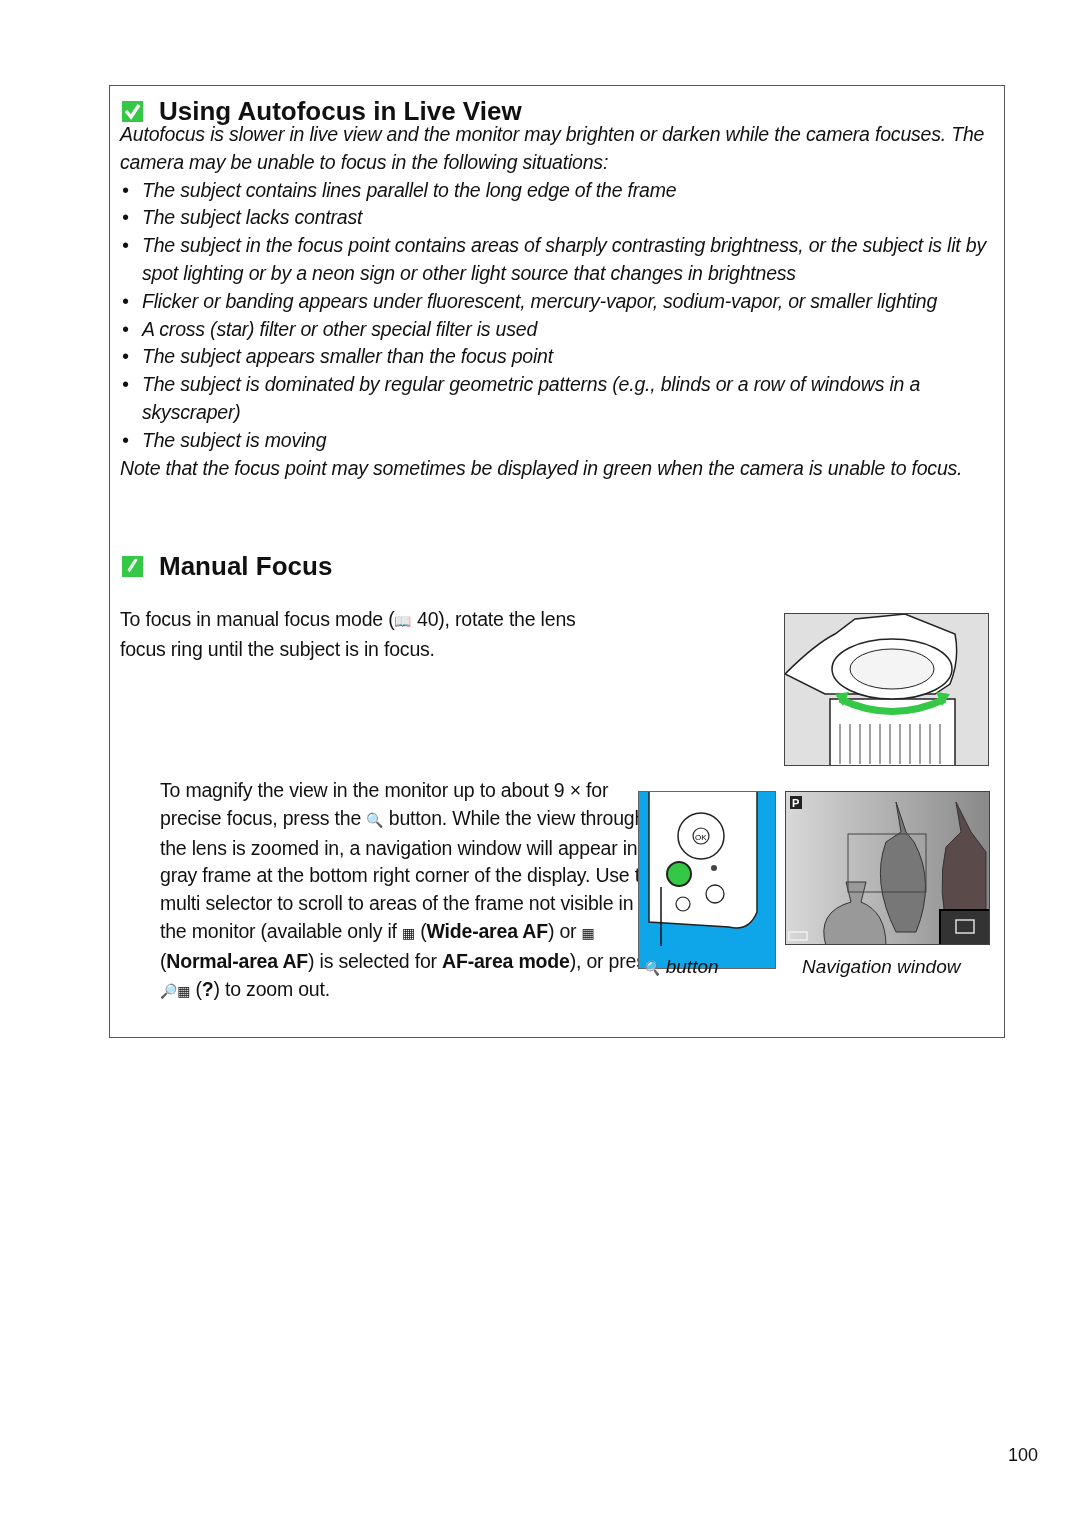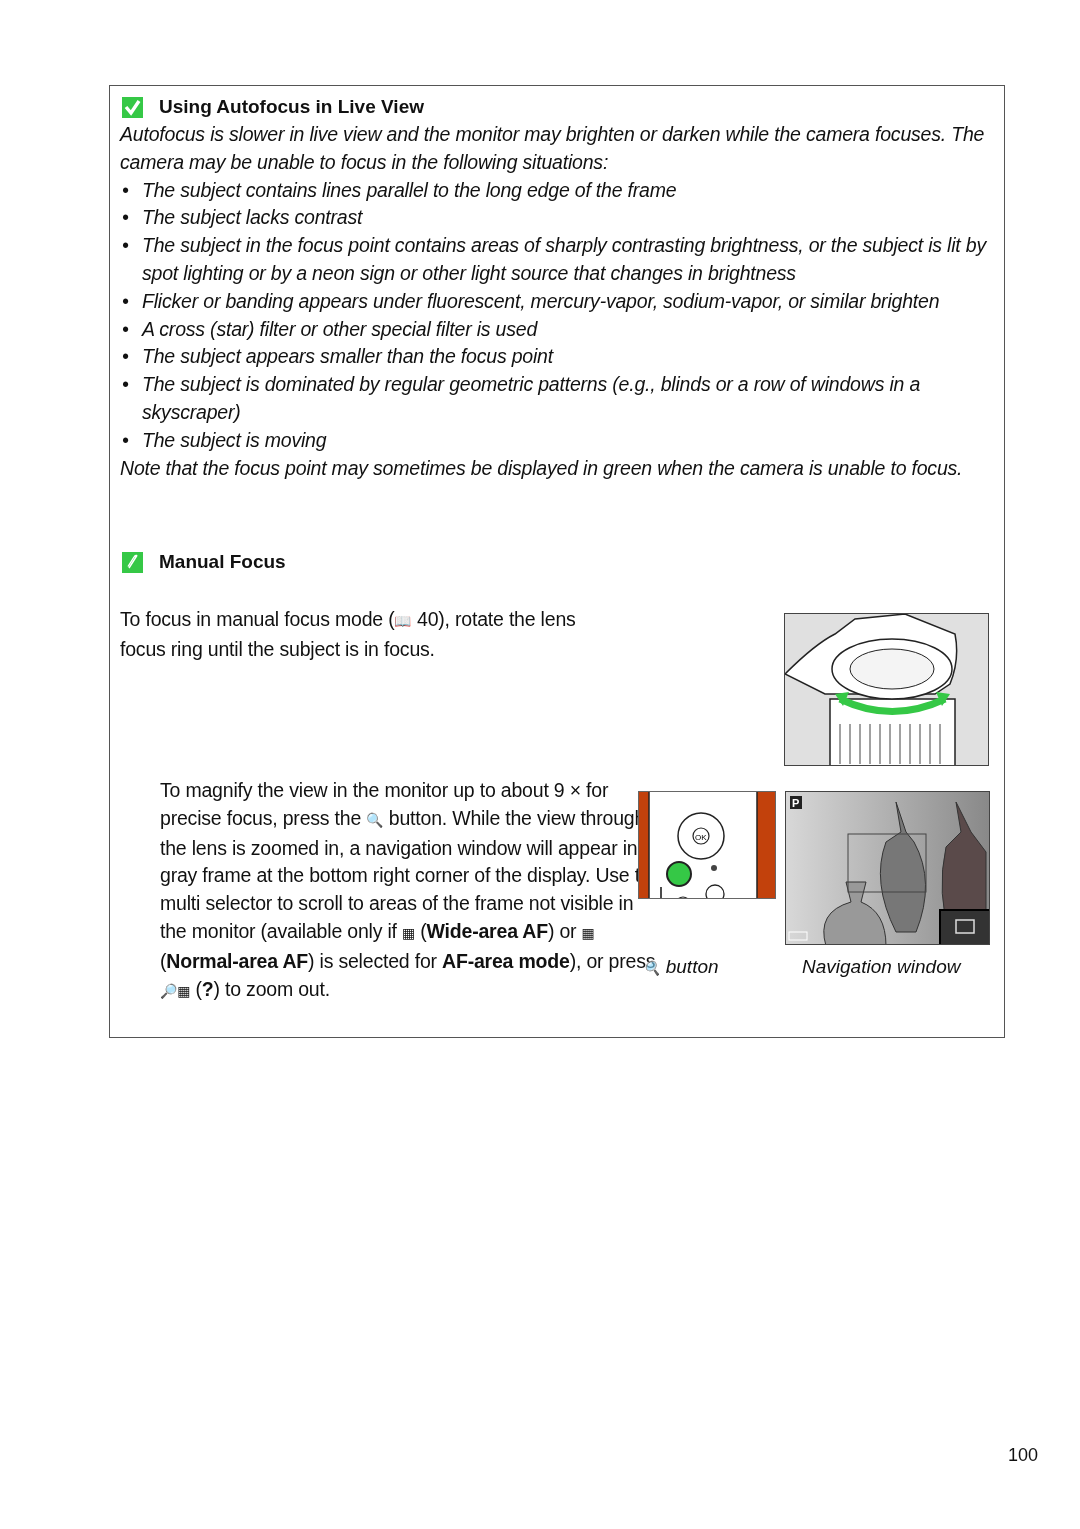--- a/index.html
+++ b/index.html
@@ -1,20 +1,20 @@
 <!DOCTYPE html>
 <html><head>
 <meta charset="utf-8">
 <style>
   html, body { margin: 0; padding: 0; background: #ffffff; }
   body { width: 1080px; height: 1529px; position: relative; overflow: hidden;
          font-family: "Liberation Sans", "DejaVu Sans", sans-serif; color: #111; }
   .box { position: absolute; left: 109px; top: 85px; width: 896px; height: 953px;
          border: 1.5px solid #555; box-sizing: border-box; }
-  .hd { position: absolute; display: flex; align-items: center; font-weight: bold; font-size: 19px; }
+  .hd { position: absolute; display: flex; align-items: center; font-weight: bold; font-size: 26px; }
   .ic { width: 21px; height: 21px; background: #35c846; display: inline-flex; align-items: center;
         justify-content: center; margin-right: 16px; }
   .txt { position: absolute; font-size: 19.5px; line-height: 27.8px; letter-spacing: -0.2px; }
   .bl { position: relative; padding-left: 22px; }
   .bl::before { content: "•"; position: absolute; left: 2px; top: 0; }
   .fig { position: absolute; border: 1px solid #444; box-sizing: border-box; overflow: hidden; }
   .cap { position: absolute; font-style: italic; font-size: 19px; }
   .pg { position: absolute; left: 1008px; top: 1445px; font-size: 18px; }
   b { font-weight: bold; }
   .sym { font-size: 14px; }
@@ -31,21 +31,21 @@
       </svg>
   </span>
   <span>Using Autofocus in Live View</span>
 </div>
 
 <div class="txt" style="left:120px;top:121px;width:880px;font-style:italic;">
   <div>Autofocus is slower in live view and the monitor may brighten or darken while the camera focuses.  The camera may be unable to focus in the following situations:</div>
   <div class="bl">The subject contains lines parallel to the long edge of the frame</div>
   <div class="bl">The subject lacks contrast</div>
   <div class="bl">The subject in the focus point contains areas of sharply contrasting brightness, or the subject is lit by spot lighting or by a neon sign or other light source that changes in brightness</div>
-  <div class="bl">Flicker or banding appears under fluorescent, mercury-vapor, sodium-vapor, or similar brighten</div>
+  <div class="bl">Flicker or banding appears under fluorescent, mercury-vapor, sodium-vapor, or smaller lighting</div>
   <div class="bl">A cross (star) filter or other special filter is used</div>
   <div class="bl">The subject appears smaller than the focus point</div>
   <div class="bl">The subject is dominated by regular geometric patterns (e.g., blinds or a row of windows in a skyscraper)</div>
   <div class="bl">The subject is moving</div>
   <div>Note that the focus point may sometimes be displayed in green when the camera is unable to focus.</div>
 </div>
 
 <div class="hd" style="left:122px;top:551px;">
   <span class="ic">
     <svg width="15" height="17" viewBox="0 0 15 17">
@@ -82,21 +82,21 @@
     <path d="M55 85 Q107 110 160 85" stroke="#35c846" stroke-width="7" fill="none"></path>
     <polygon points="50,80 64,78 58,92" fill="#35c846"></polygon>
     <polygon points="165,80 151,78 157,92" fill="#35c846"></polygon>
   </svg>
 </div>
 
 <div class="txt" style="left:120px;top:777px;width:505px;margin-left:40px;">
   <span>To magnify the view in the monitor up to about 9 × for precise focus, press the </span><span class="sym">🔍</span><span> button.  While the view through the lens is zoomed in, a navigation window will appear in a gray frame at the bottom right corner of the display.  Use the multi selector to scroll to areas of the frame not visible in the monitor (available only if </span><span class="sym">▦</span> (<b>Wide-area AF</b><span>) or </span><span class="sym">▦</span> (<b>Normal-area AF</b><span>) is selected for </span><b>AF-area mode</b><span>), or press </span><span class="sym">🔎▦</span> (<b>?</b><span>) to zoom out.</span>
 </div>
 
-<div class="fig" style="left:638px;top:791px;width:138px;height:108px;background:#c2410c;border-color:#666;">
+<div class="fig" style="left:638px;top:791px;width:138px;height:178px;background:#0ea5e9;border-color:#666;">
   <svg width="138" height="154" viewBox="0 0 138 154">
     <path d="M10 0 L10 130 L90 135 Q110 140 118 120 L118 0" fill="#fff" stroke="#222" stroke-width="1.5"></path>
     <circle cx="62" cy="44" r="23" fill="#fff" stroke="#222" stroke-width="1.5"></circle>
     <circle cx="62" cy="44" r="8" fill="#fff" stroke="#222" stroke-width="1.2"></circle>
     <text x="56" y="48" font-size="8" font-family="Liberation Sans, sans-serif">OK</text>
     <circle cx="40" cy="82" r="12" fill="#35c846" stroke="#222" stroke-width="2"></circle>
     <circle cx="76" cy="102" r="9" fill="#fff" stroke="#222" stroke-width="1.3"></circle>
     <circle cx="44" cy="112" r="7" fill="#fff" stroke="#222" stroke-width="1.2"></circle>
     <circle cx="75" cy="76" r="3" fill="#444"></circle>
     <line x1="22" y1="95" x2="22" y2="154" stroke="#111" stroke-width="1.5"></line>

